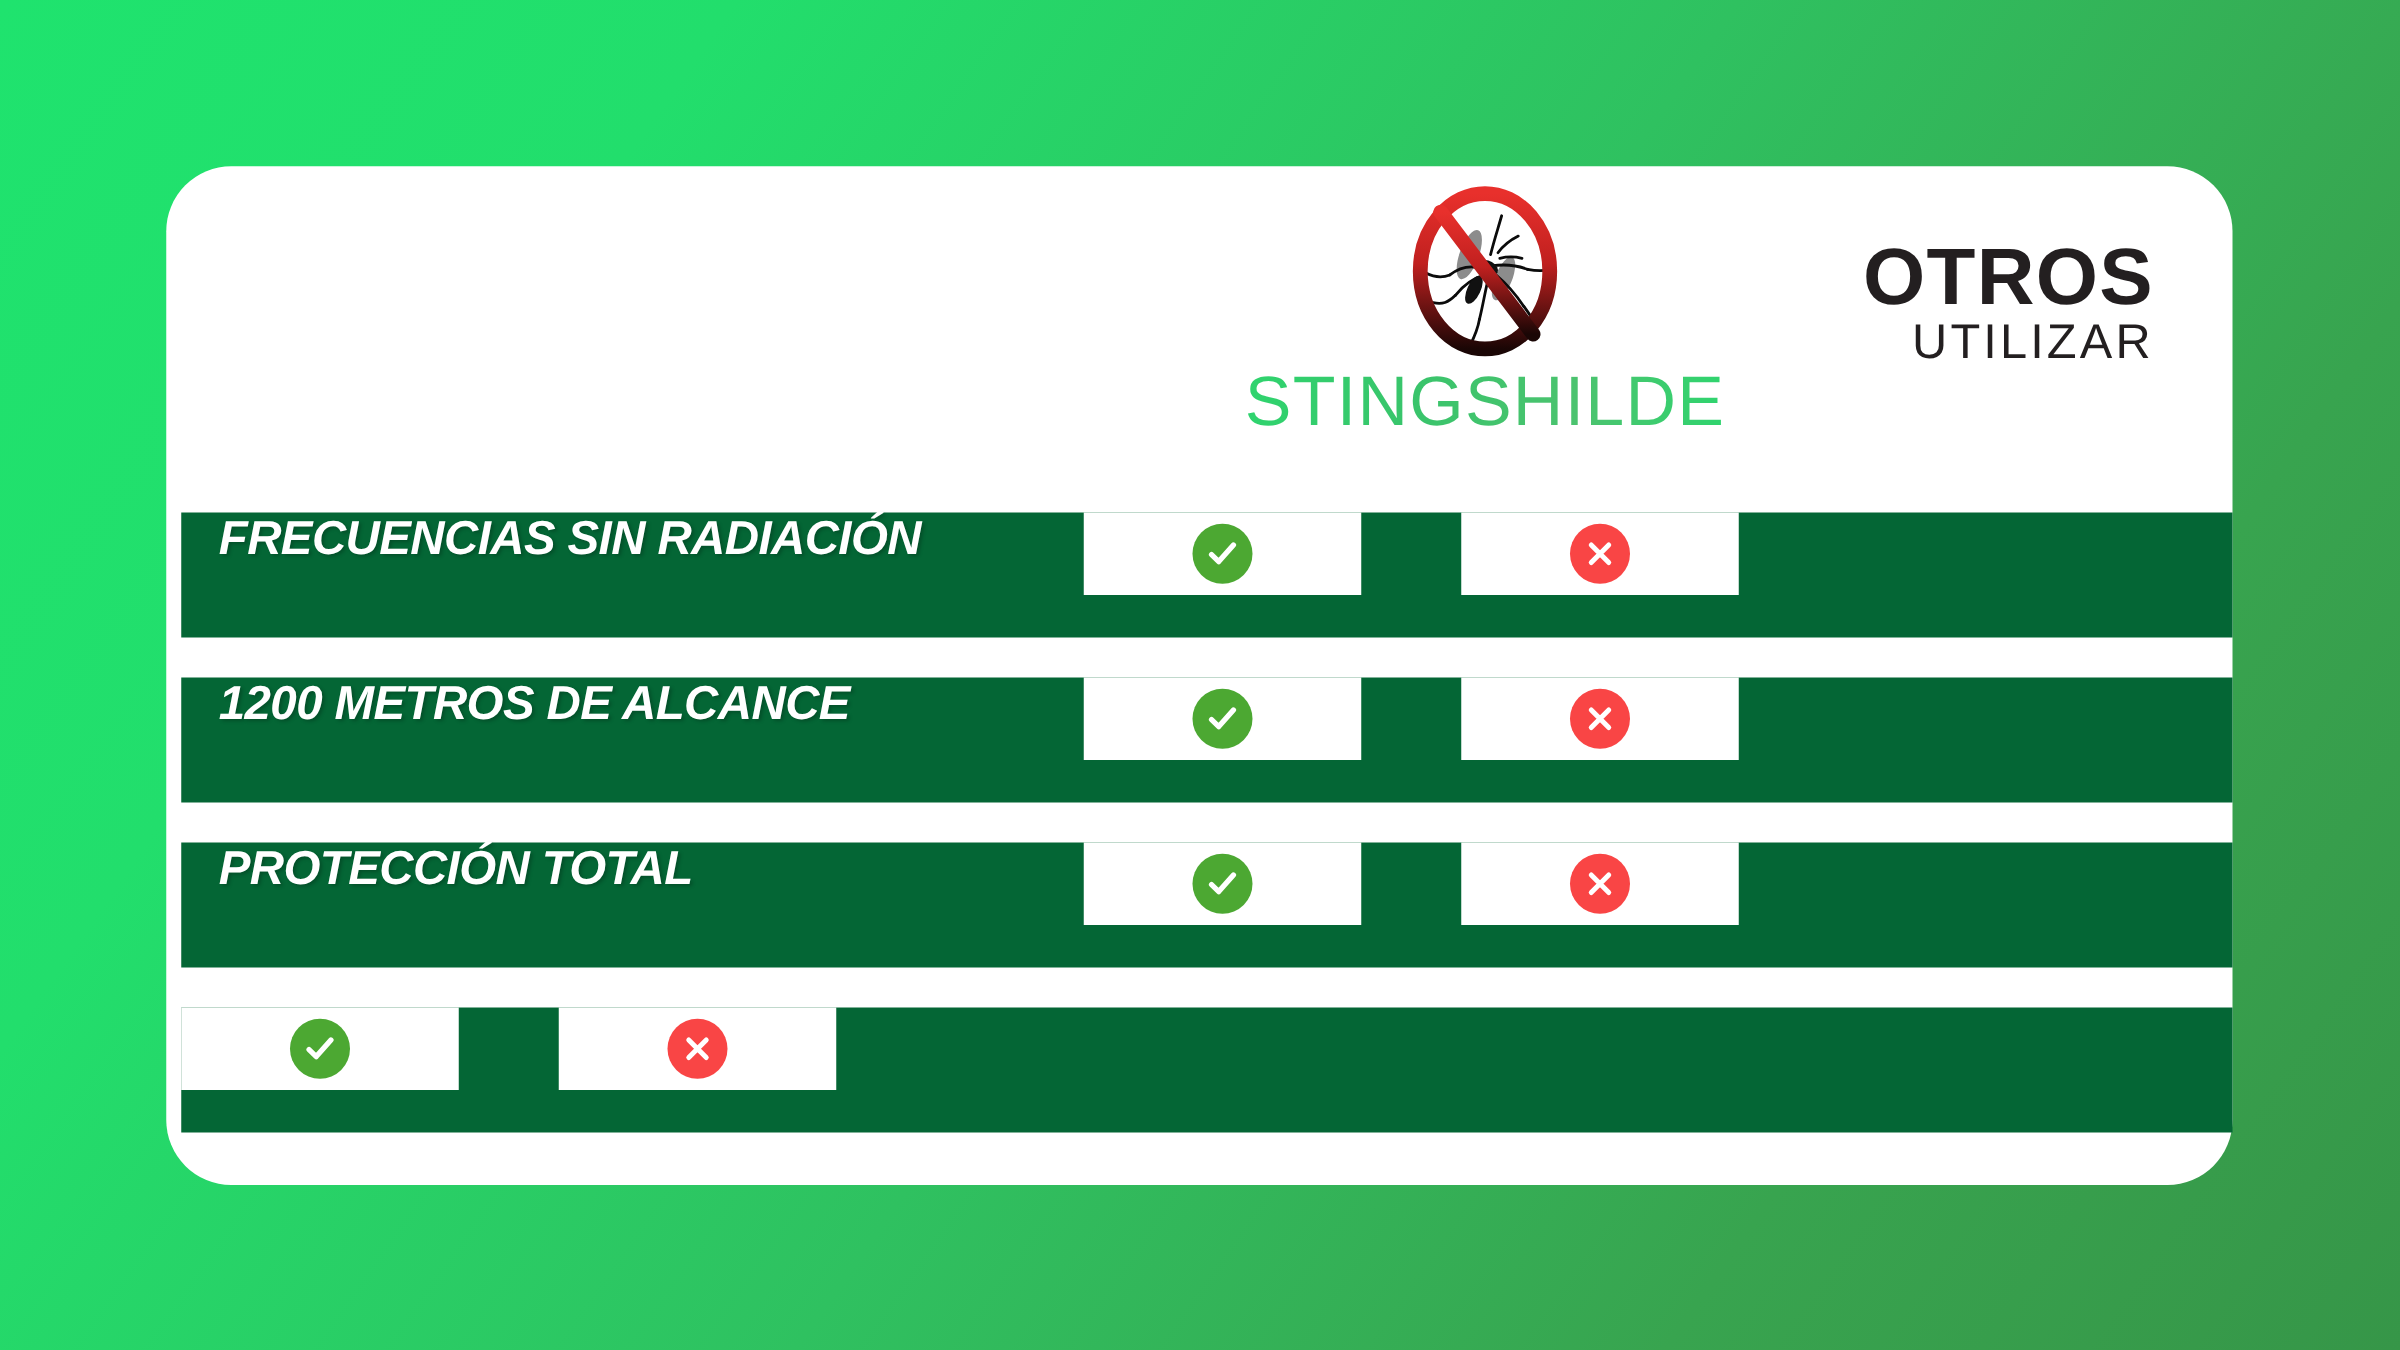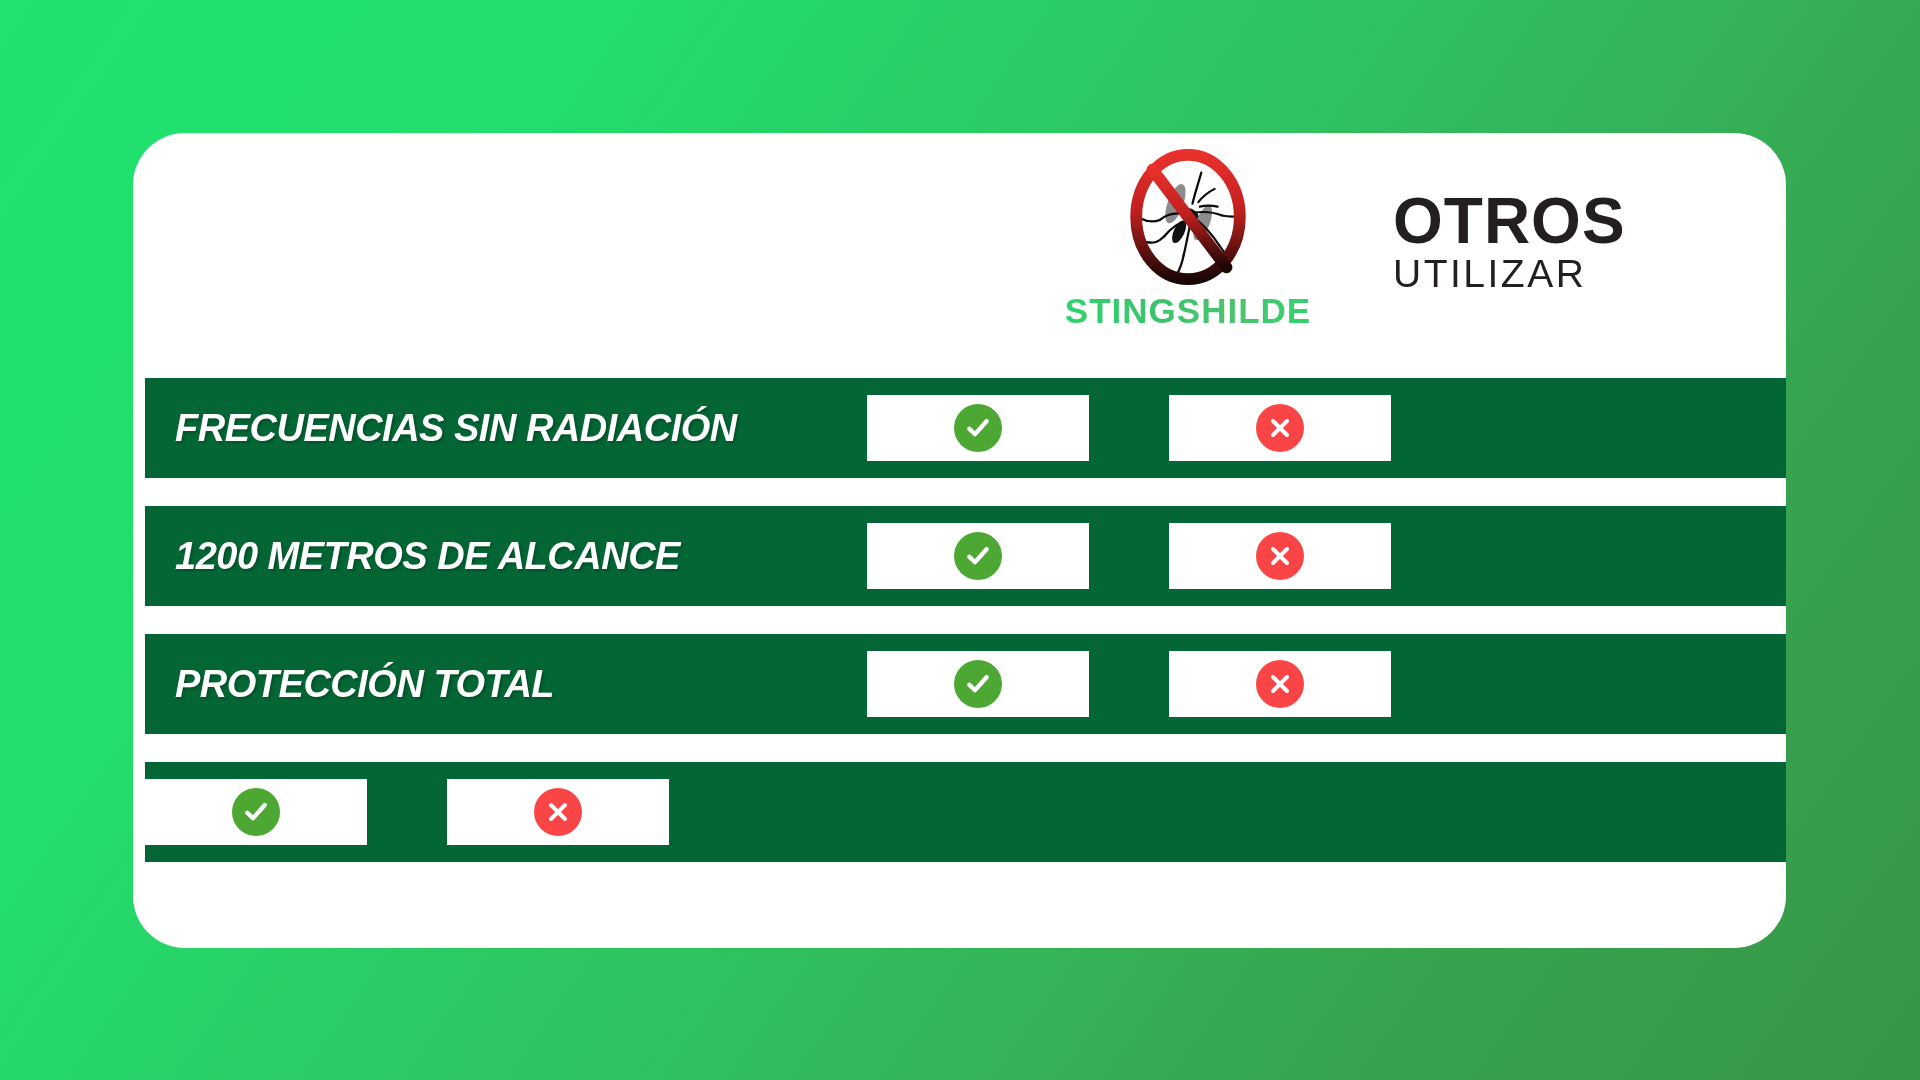--- a/index.html
+++ b/index.html
@@ -45,37 +45,37 @@
     flex-direction:column;
     align-items:center;
   }
 
   #logo-mark {
     width:148px; height:148px;
     display:block;
   }
 
   #brand-name {
-    font-size:35px;
-    font-weight:bold;
+    font-size:56px;
+    font-weight:normal;
     letter-spacing:1px;
     line-height:1;
     margin-top:2px;
     background:linear-gradient(90deg,#2FD46E 0%,#39C46B 35%,#4CC36F 70%,#2FD46E 100%);
     -webkit-background-clip:text;
     background-clip:text;
     color:transparent;
     -webkit-text-fill-color:transparent;
   }
 
   .others-col {
     position:absolute;
     left:1260px; top:58px;
     width:330px;
-    text-align:left;
+    text-align:right;
   }
 
   #others-title {
     font-size:64px;
     font-weight:bold;
     color:#231F20;
     letter-spacing:1px;
     line-height:0.95;
   }
 
@@ -94,21 +94,22 @@
     left:12px; top:245px;
     width:1641px;
   }
 
   .row {
     position:relative;
     height:100px;
     margin-bottom:28px;
     background:#046635;
     display:flex;
-    align-items:center;
+    align-items:flex-start;
+    margin-top:32px;
   }
 
   .row-label {
     flex:0 0 722px;
     padding-left:30px;
     color:#FFFFFF;
     font-size:38px;
     font-weight:bold;
     font-style:italic;
     letter-spacing:-0.5px;

